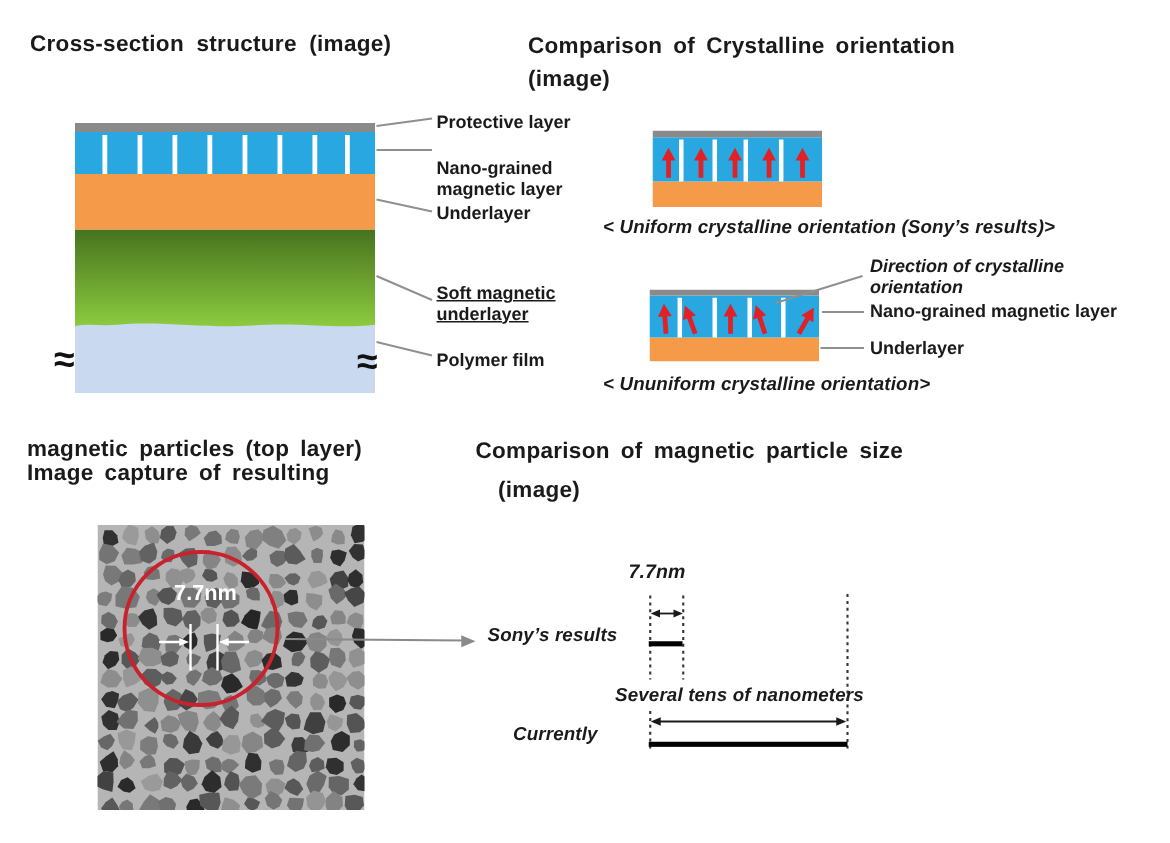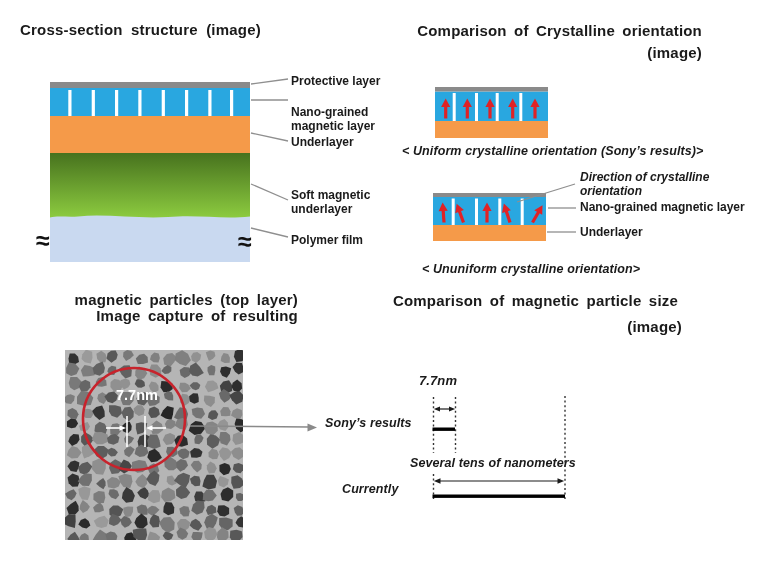--- a/index.html
+++ b/index.html
@@ -2,21 +2,21 @@
 <html><head>
 <meta charset="utf-8">
 <style>
   html,body{margin:0;padding:0;background:#fff;}
   #canvas{
     position:relative;width:780px;height:562px;background:#ffffff;overflow:hidden;
     font-family:"Liberation Sans",sans-serif;color:#1a1a1a;padding-left:42px;
   }
   .abs{position:absolute;}
   .ttl{font-size:15px;font-weight:bold;word-spacing:4px;letter-spacing:.2px;line-height:16px;white-space:nowrap;}
-  .ttl-c{text-align:right;}
+  .ttl-c{text-align:left;}
   .lbl{font-size:12px;font-weight:bold;line-height:13.5px;white-space:nowrap;}
   .cap{font-size:12.5px;font-weight:bold;line-height:13.5px;white-space:nowrap;letter-spacing:.1px;font-style:italic;}
   .approx{font-size:25px;font-weight:bold;line-height:1;color:#111;}
   svg{display:block;}
 </style>
 </head>
 <body>
 
 <div id="canvas">
 
@@ -49,21 +49,21 @@
 
     <div class="abs approx" style="left:36px;top:228px;">≈</div>
     <div class="abs approx" style="left:238px;top:229px;">≈</div>
 
     <div class="abs lbl" style="left:291px;top:75px;">Protective layer</div>
     <div class="abs lbl" style="left:291px;top:94px;margin-top:12px;">
       <div>Nano-grained</div>
       <div>magnetic layer</div>
     </div>
     <div class="abs lbl" style="left:291px;top:136px;">Underlayer</div>
-    <div class="abs lbl" style="left:291px;top:189px;">
+    <div class="abs lbl" style="left:291px;top:189px;text-decoration:underline;">
       <div>Soft magnetic</div>
       <div>underlayer</div>
     </div>
     <div class="abs lbl" style="left:291px;top:234px;">Polymer film</div>
   </div>
 
   <div>
     <div class="abs ttl ttl-c" style="left:352px;top:23px;width:350px;word-spacing:3px;">Comparison of Crystalline orientation</div>
     <div class="abs ttl ttl-c" style="left:352px;top:45px;width:350px;">(image)</div>
 
@@ -113,21 +113,21 @@
       </g>
     </svg>
 
     <div class="abs lbl" style="left:580px;top:171px;font-style:italic;">
       <div>Direction of crystalline</div>
       <div>orientation</div>
     </div>
     <div class="abs lbl" style="left:580px;top:201px;">Nano-grained magnetic layer</div>
     <div class="abs lbl" style="left:580px;top:226px;">Underlayer</div>
 
-    <div class="abs cap" style="left:422px;top:250px;margin-top:13px;">&lt; Ununiform crystalline orientation&gt;</div>
+    <div class="abs cap" style="left:402px;top:250px;">&lt; Ununiform crystalline orientation&gt;</div>
   </div>
 
   <div>
     <div class="abs ttl ttl-c" style="left:18px;top:292px;width:280px;word-spacing:3px;">
       <div>magnetic particles (top layer)</div>
       <div>Image capture of resulting</div>
     </div>
 
     <svg class="abs" style="left:65px;top:350px;" width="178" height="190" viewBox="0 0 178 190">
       <rect x="0" y="0" width="178" height="190" fill="#b5b5b5"></rect>
@@ -324,21 +324,21 @@
         <line x1="41" y1="78" x2="57" y2="78" stroke="#ffffff" stroke-width="1.6"></line>
         <polygon points="61,78 54.5,75.3 54.5,80.7" fill="#ffffff"></polygon>
         <line x1="101" y1="78" x2="85" y2="78" stroke="#ffffff" stroke-width="1.6"></line>
         <polygon points="81,78 87.5,75.3 87.5,80.7" fill="#ffffff"></polygon>
       </g>
       <text x="72" y="50" text-anchor="middle" fill="#ffffff" font-family="Liberation Sans, sans-serif" font-size="14.5" font-weight="bold">7.7nm</text>
     </svg>
   </div>
 
   <div>
-    <div class="abs ttl ttl-c" style="left:328px;top:293px;width:350px;word-spacing:3px;">Comparison of magnetic particle size</div>
+    <div class="abs ttl ttl-c" style="left:317px;top:293px;width:350px;word-spacing:3px;">Comparison of magnetic particle size</div>
     <div class="abs ttl ttl-c" style="left:332px;top:319px;width:350px;">(image)</div>
 
     <div class="abs cap" style="left:419px;top:374px;font-size:13px;">7.7nm</div>
     <div class="abs cap" style="left:325px;top:417px;">Sony’s results</div>
     <div class="abs cap" style="left:410px;top:457px;">Several tens of nanometers</div>
     <div class="abs cap" style="left:342px;top:483px;">Currently</div>
   </div>
 
   <svg class="abs" style="left:0;top:0;pointer-events:none;" width="780" height="562" viewBox="0 0 780 562">
 

